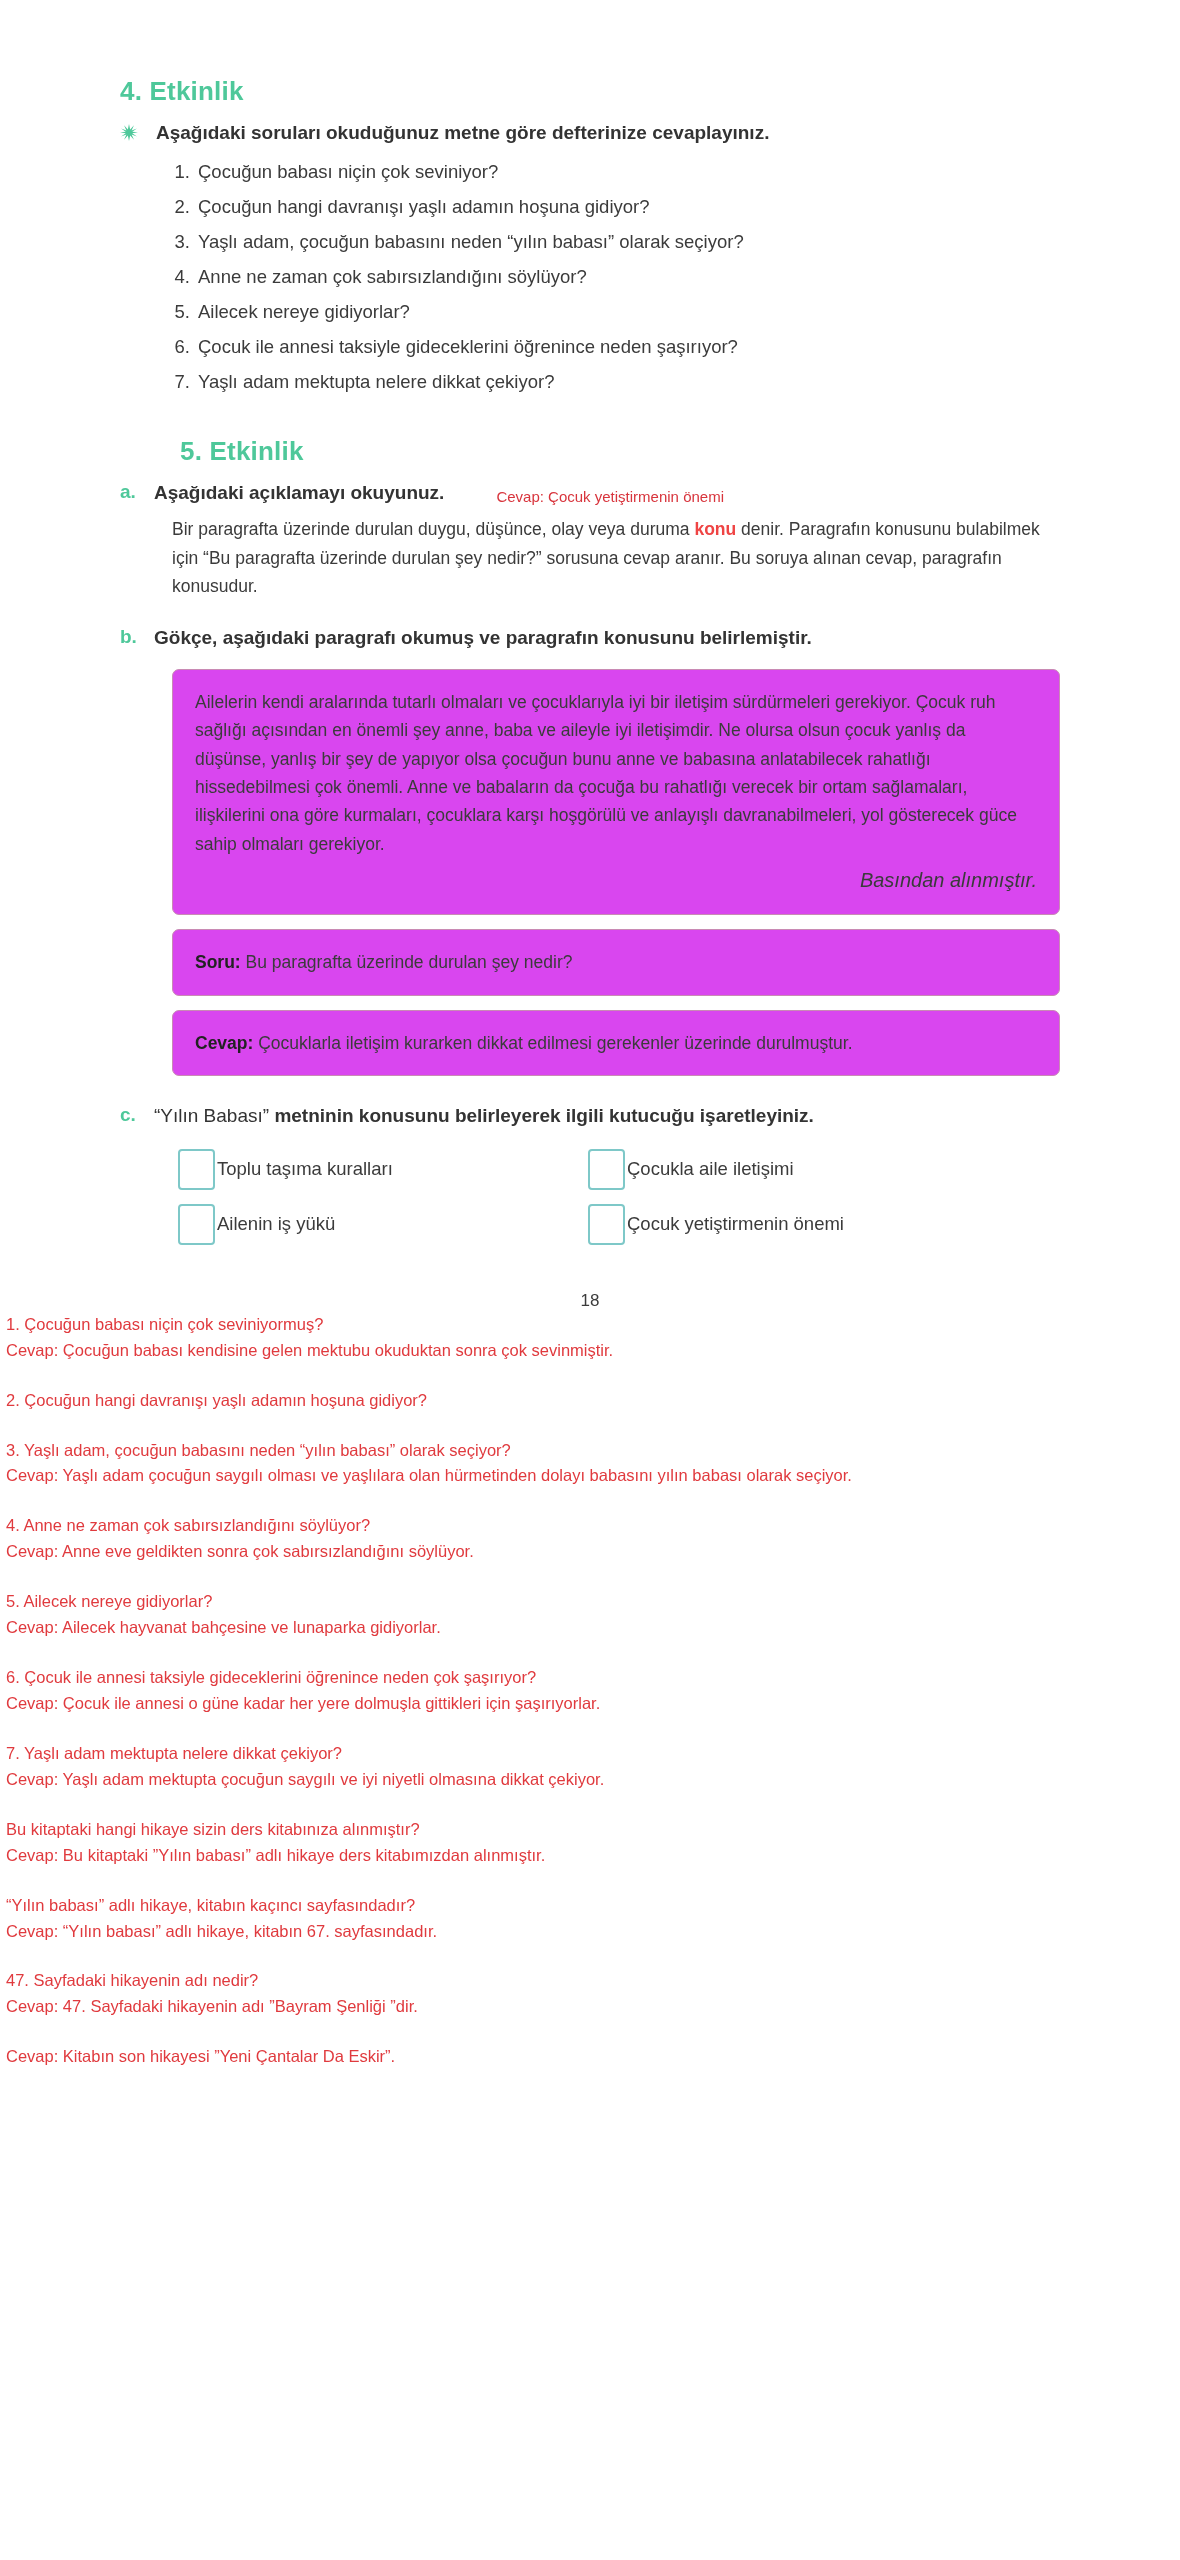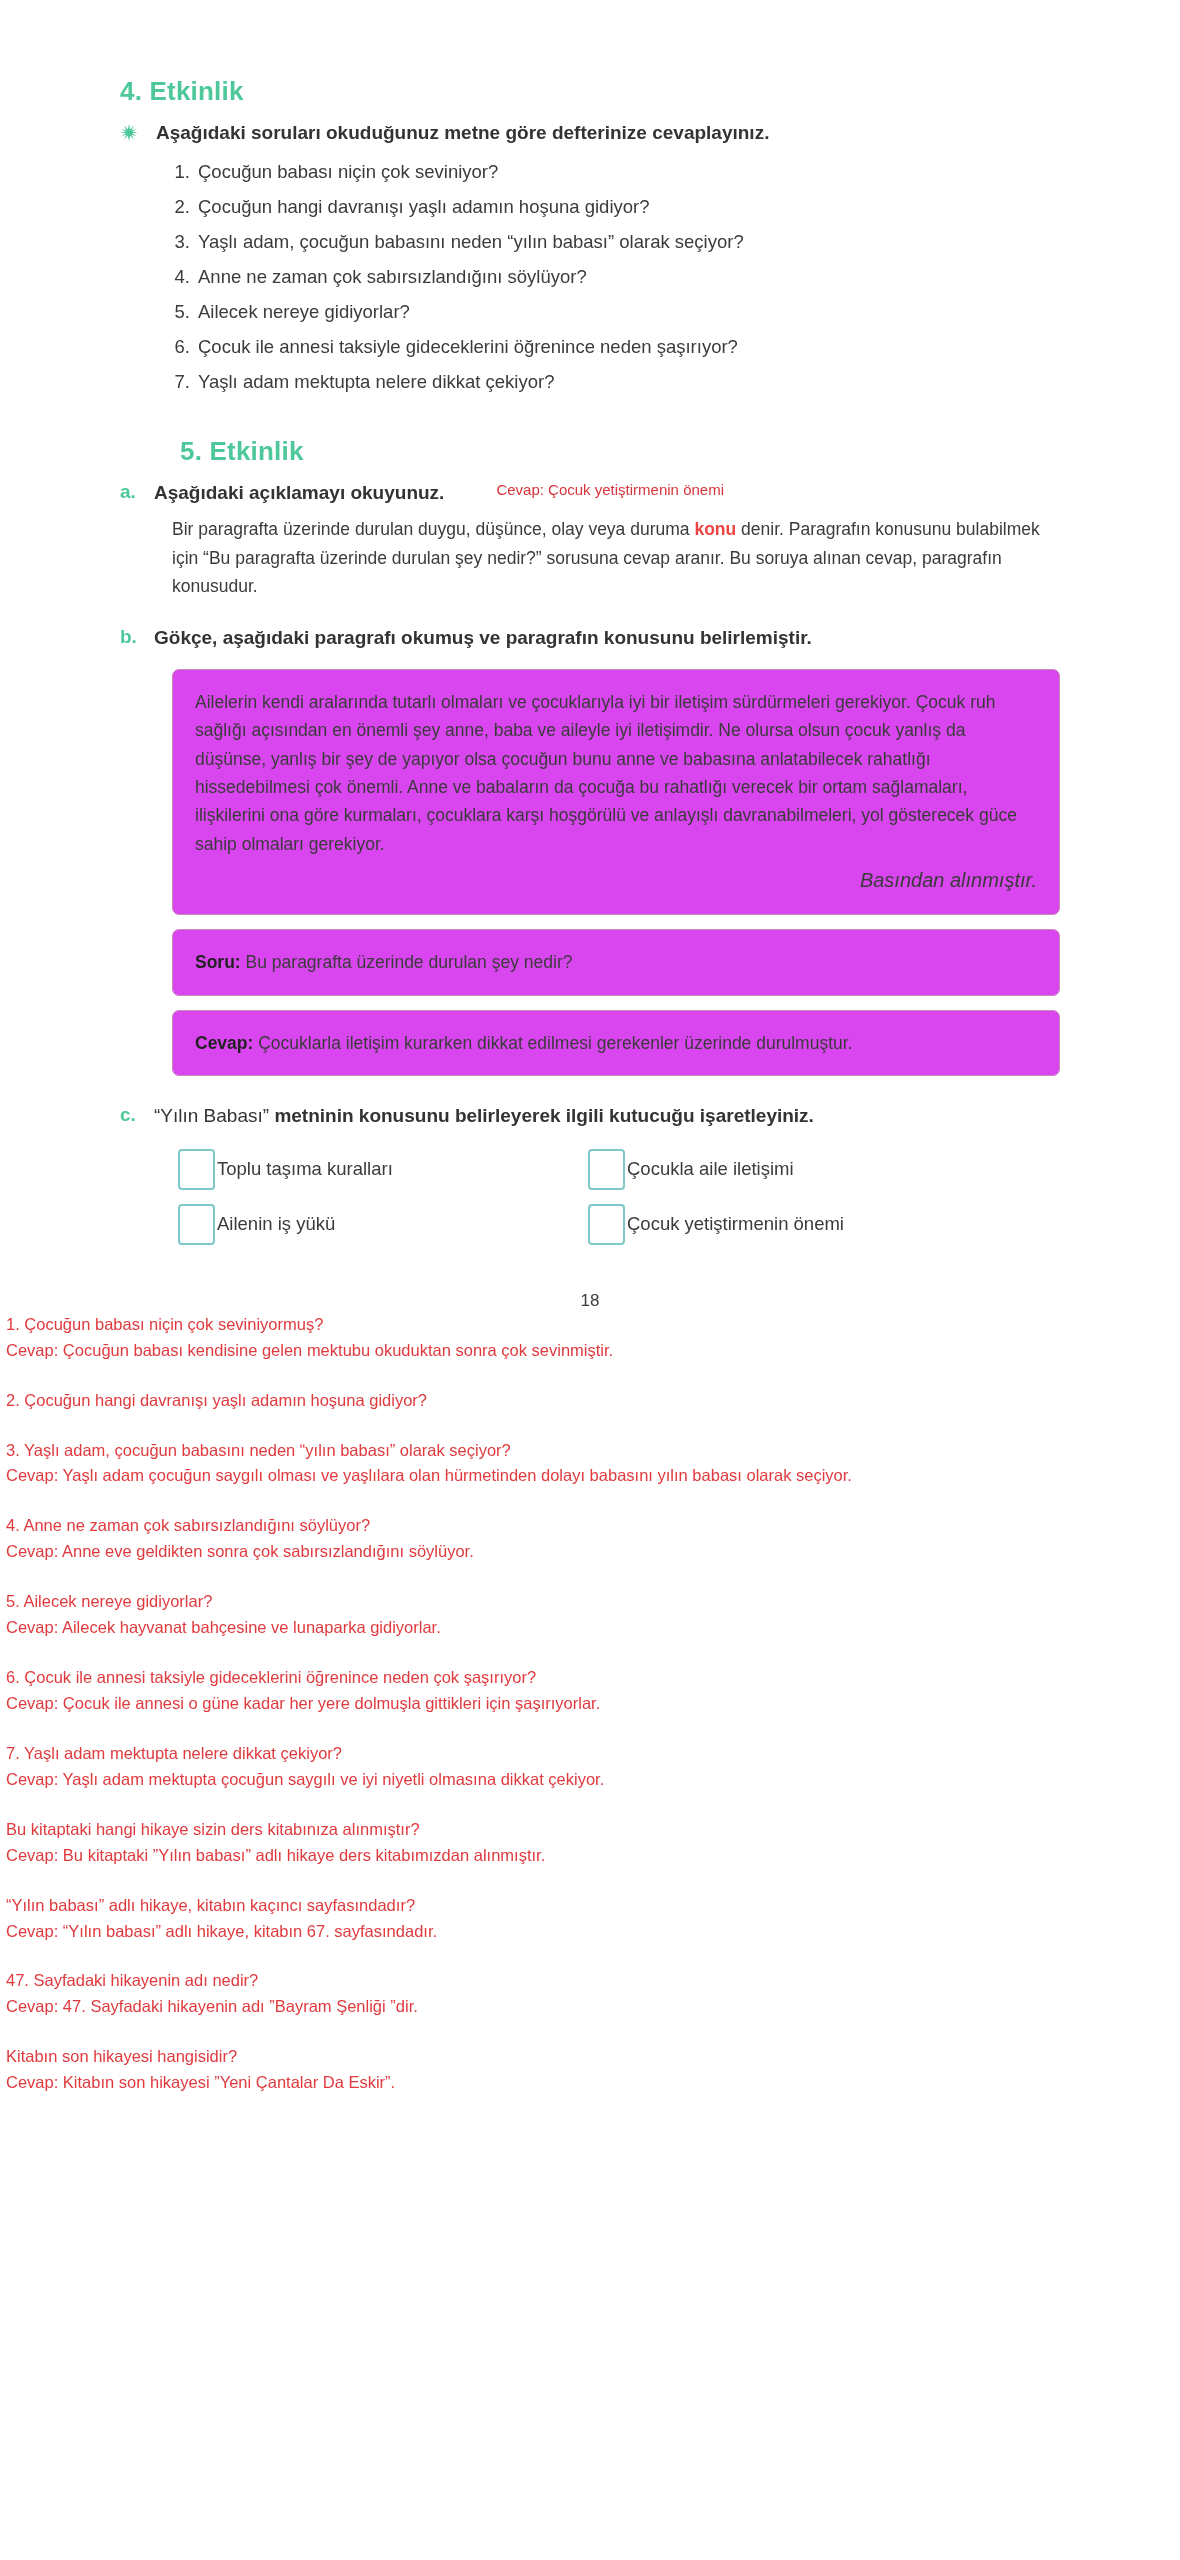--- a/index.html
+++ b/index.html
@@ -98,21 +98,21 @@
 
   .annot-inline {
     color: #d8343c;
     font-size: 15px;
     font-weight: normal;
     margin-left: 52px;
     white-space: nowrap;
   }
   .heading-line {
     display: flex;
-    align-items: flex-start;
+    align-items: flex-end;
     width: 100%;
   }
 
   .para {
     font-size: 17.5px;
     line-height: 1.62;
     margin: 4px 0 0 52px;
     color: #3b3b3b;
   }
   .para b { font-weight: bold; color: #ef4444; }
@@ -308,16 +308,15 @@
   </div>
   <div class="ans-block">
     <p class="ans-q">“Yılın babası” adlı hikaye, kitabın kaçıncı sayfasındadır?</p>
     <p class="ans-a">Cevap: “Yılın babası” adlı hikaye, kitabın 67. sayfasındadır.</p>
   </div>
   <div class="ans-block">
     <p class="ans-q">47. Sayfadaki hikayenin adı nedir?</p>
     <p class="ans-a">Cevap: 47. Sayfadaki hikayenin adı ”Bayram Şenliği ”dir.</p>
   </div>
   <div class="ans-block">
-    <p class="ans-q">Kitabın son hikayesi hangisidir?</p>
     <p class="ans-a">Cevap: Kitabın son hikayesi ”Yeni Çantalar Da Eskir”.</p>
   </div>
 </div>
 
 </body></html>

